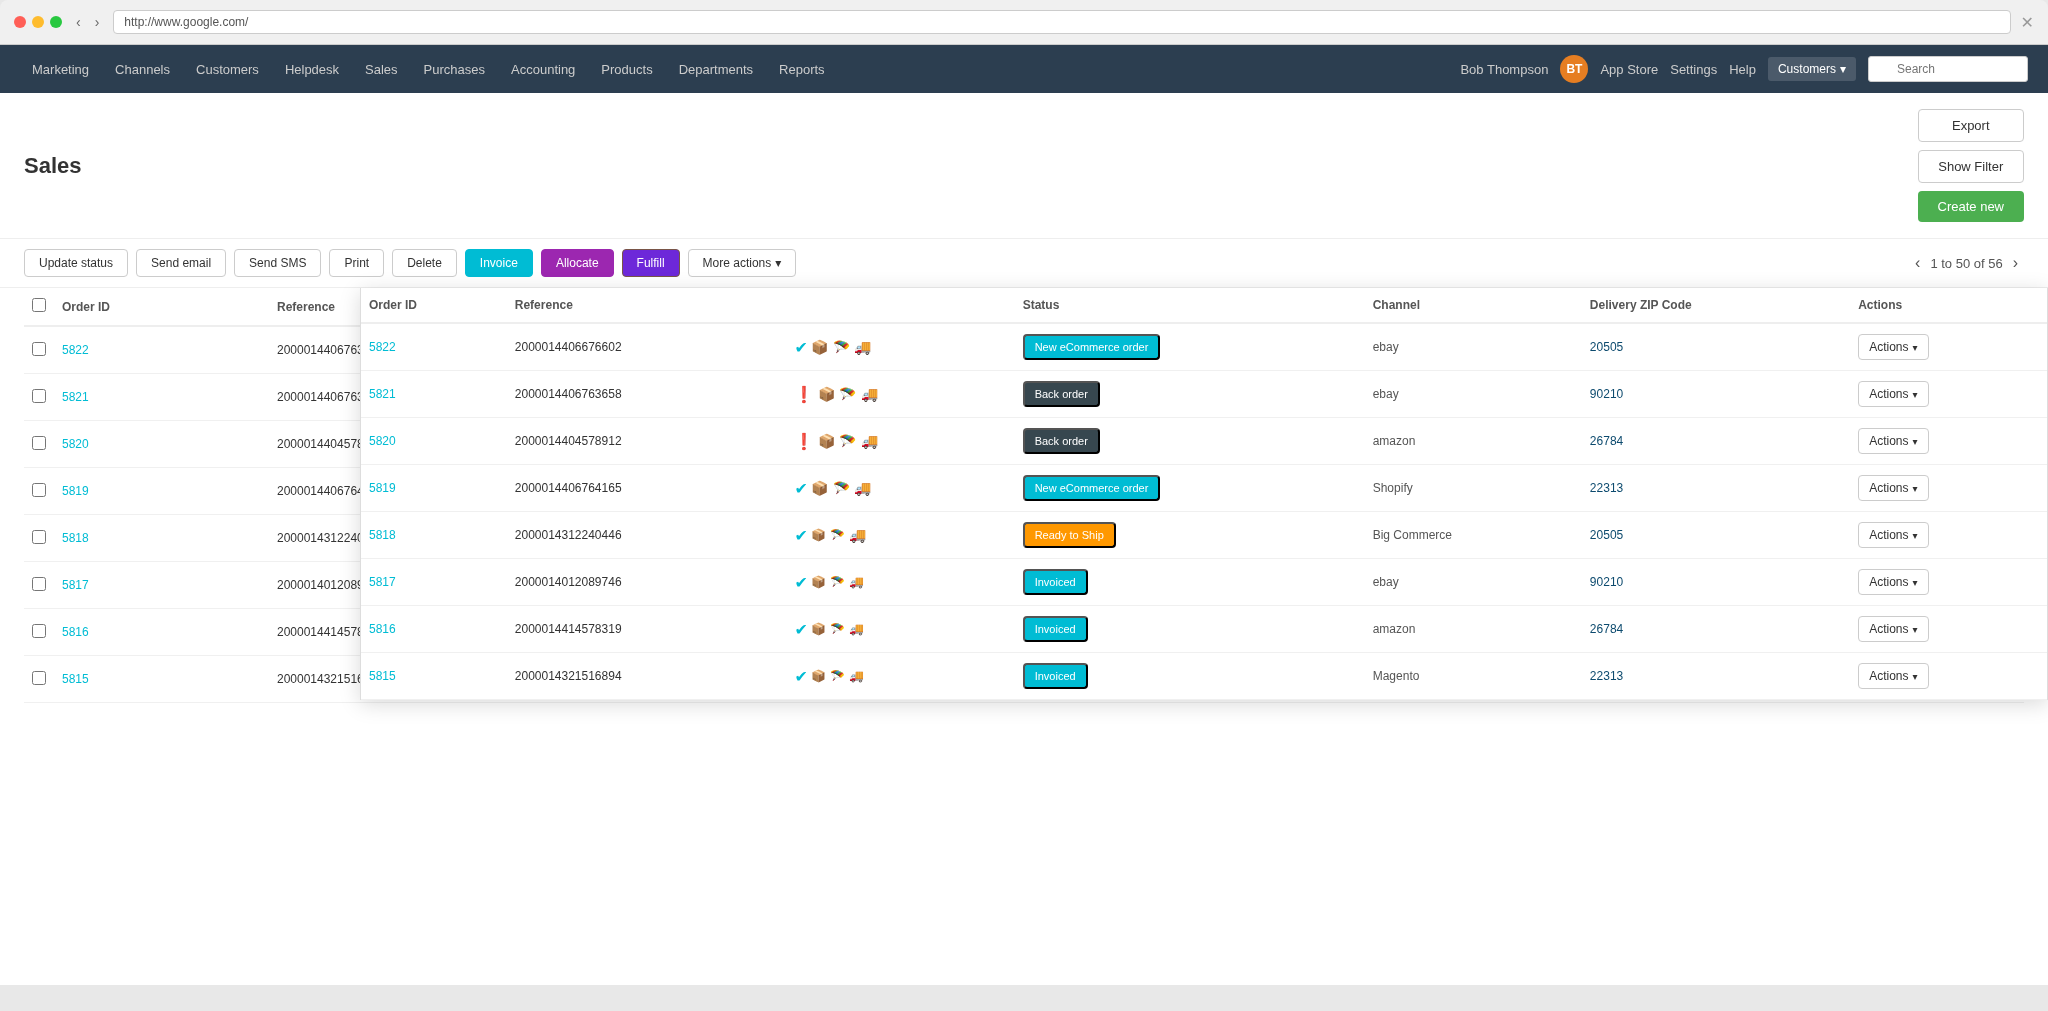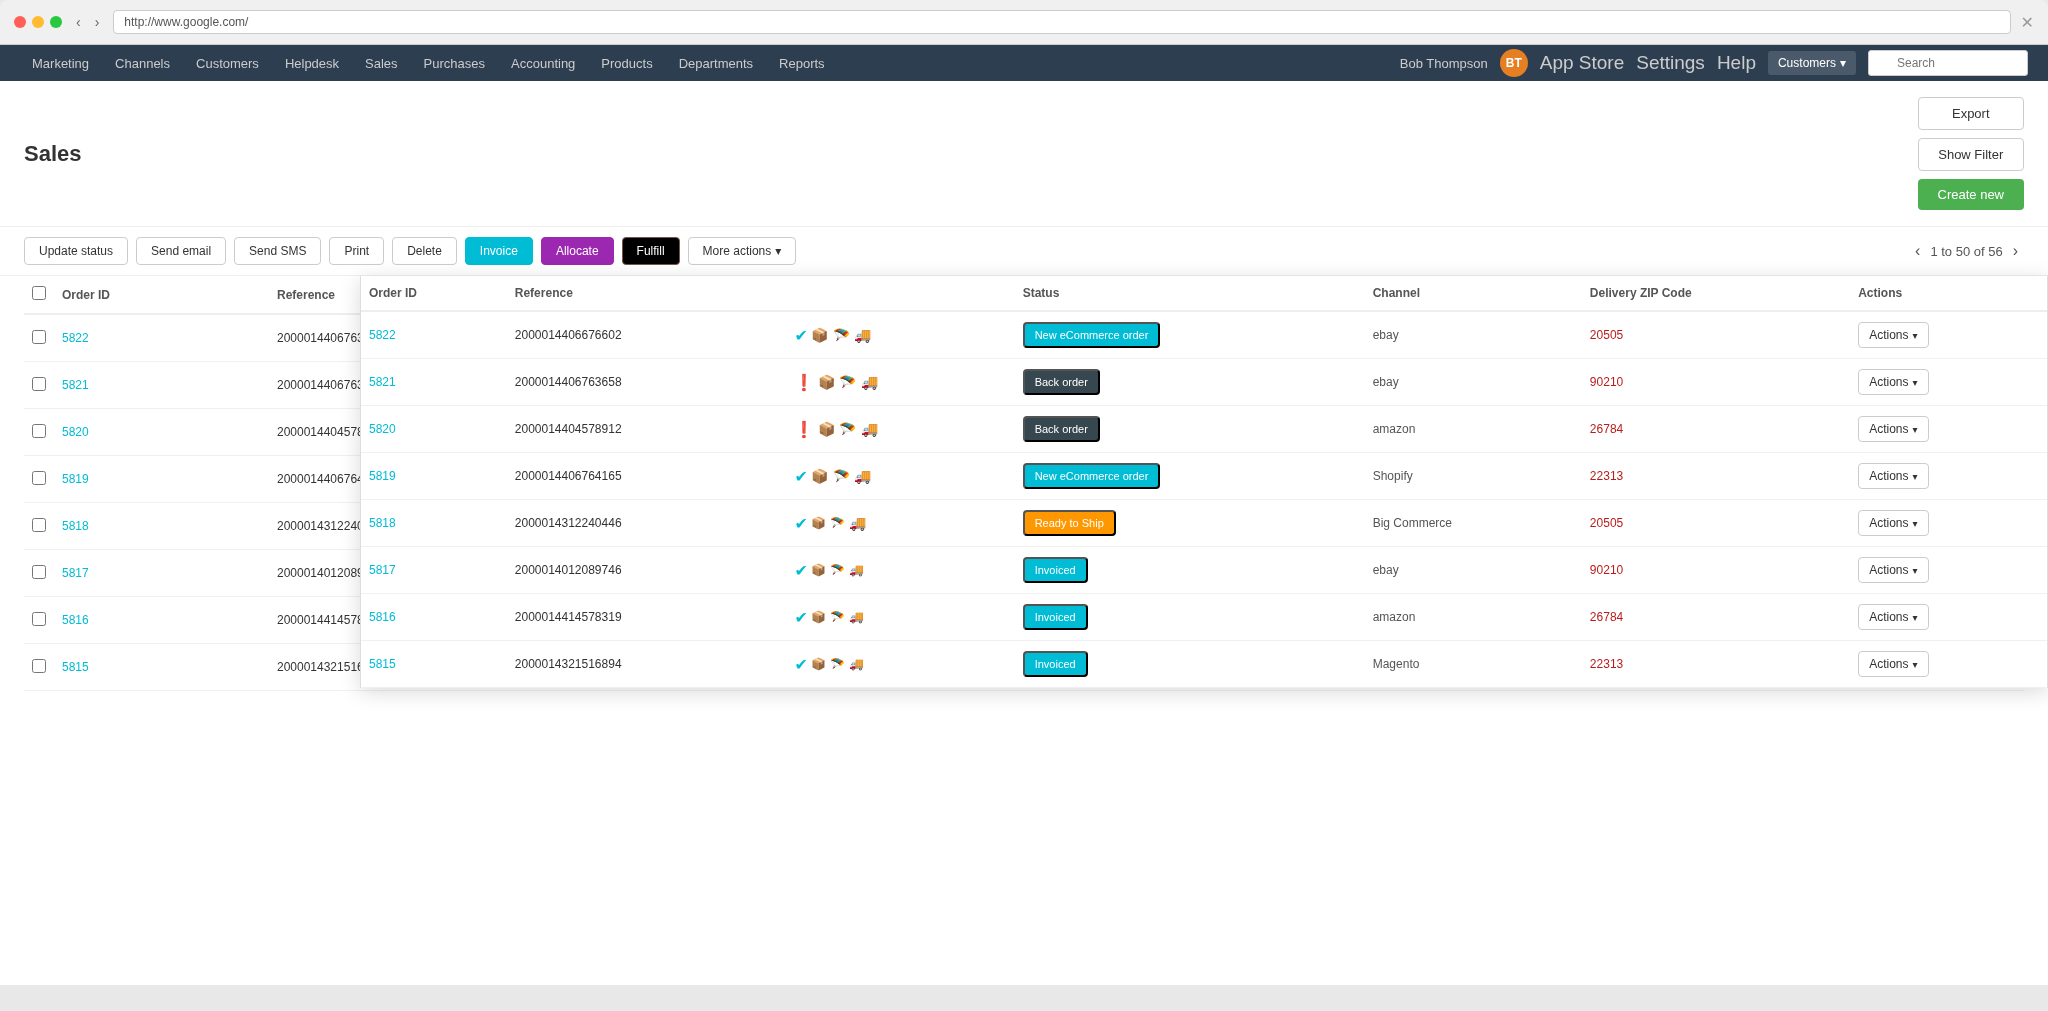--- a/index.html
+++ b/index.html
@@ -27,34 +27,34 @@
 
     
     .app { background: white; min-height: 940px; }
 
     
     .top-nav {
       background: #2c3e50;
       display: flex;
       align-items: center;
       padding: 0 20px;
-      height: 36px;
+      height: 48px;
     }
     .nav-items { display: flex; gap: 2px; flex: 1; }
     .nav-item {
       color: #ccc;
       padding: 6px 12px;
       cursor: pointer;
       font-size: 13px;
       border-radius: 3px;
     }
     .nav-right { display: flex; align-items: center; gap: 12px; margin-left: auto; }
     .user-name { color: #ccc; font-size: 13px; }
     .user-avatar { width: 28px; height: 28px; border-radius: 50%; background: #e67e22; display: flex; align-items: center; justify-content: center; color: white; font-size: 12px; font-weight: bold; }
-    .nav-link { color: #ccc; font-size: 19px; cursor: pointer; }
+    .nav-link { color: #ccc; font-size: 13px; cursor: pointer; }
     .customers-dropdown { background: rgba(255,255,255,0.15); color: white; border: none; padding: 5px 10px; border-radius: 3px; font-size: 12px; cursor: pointer; display: flex; align-items: center; gap: 4px; }
     .search-box { background: white; border: 1px solid #ccc; padding: 5px 28px; border-radius: 3px; font-size: 12px; width: 160px; }
 
     
     .page-header {
       display: flex;
       align-items: center;
       padding: 16px 24px;
       border-bottom: 1px solid #eee;
     }
@@ -76,21 +76,21 @@
       background: white;
       border: 1px solid #ccc;
       padding: 6px 14px;
       border-radius: 4px;
       cursor: pointer;
       font-size: 12px;
       color: #333;
     }
     .toolbar-btn-primary { background: #00bcd4; border-color: #00bcd4; color: white; }
     .toolbar-btn-secondary { background: #9c27b0; border-color: #9c27b0; color: white; }
-    .toolbar-btn-fulfill { background: #000000; border-color: #795548; color: white; }
+    .toolbar-btn-fulfill { background: #6d28d9; border-color: #795548; color: white; }
     .more-actions-btn {
       background: white;
       border: 1px solid #ccc;
       padding: 6px 14px;
       border-radius: 4px;
       cursor: pointer;
       font-size: 12px;
       color: #333;
       display: flex; align-items: center; gap: 4px;
     }
@@ -146,21 +146,21 @@
       cursor: pointer;
     }
     .badge-new-ecommerce { background: #00bcd4; color: white; }
     .badge-back-order { background: #37474f; color: white; }
     .badge-ready-to-ship { background: #ff9800; color: white; }
     .badge-invoiced { background: #00bcd4; color: white; }
 
     .cb { width: 14px; height: 14px; cursor: pointer; }
 
     .channel-col { color: #555; font-size: 12px; }
-    .zip-col { color: #b91c1c; font-size: 12px; }
+    .zip-col { color: #0c4a6e; font-size: 12px; }
   </style>
 </head>
 <body>
 
 <div class="browser-chrome">
   <div class="browser-dots">
     <div class="dot dot-red"></div>
     <div class="dot dot-yellow"></div>
     <div class="dot dot-green"></div>
   </div>

